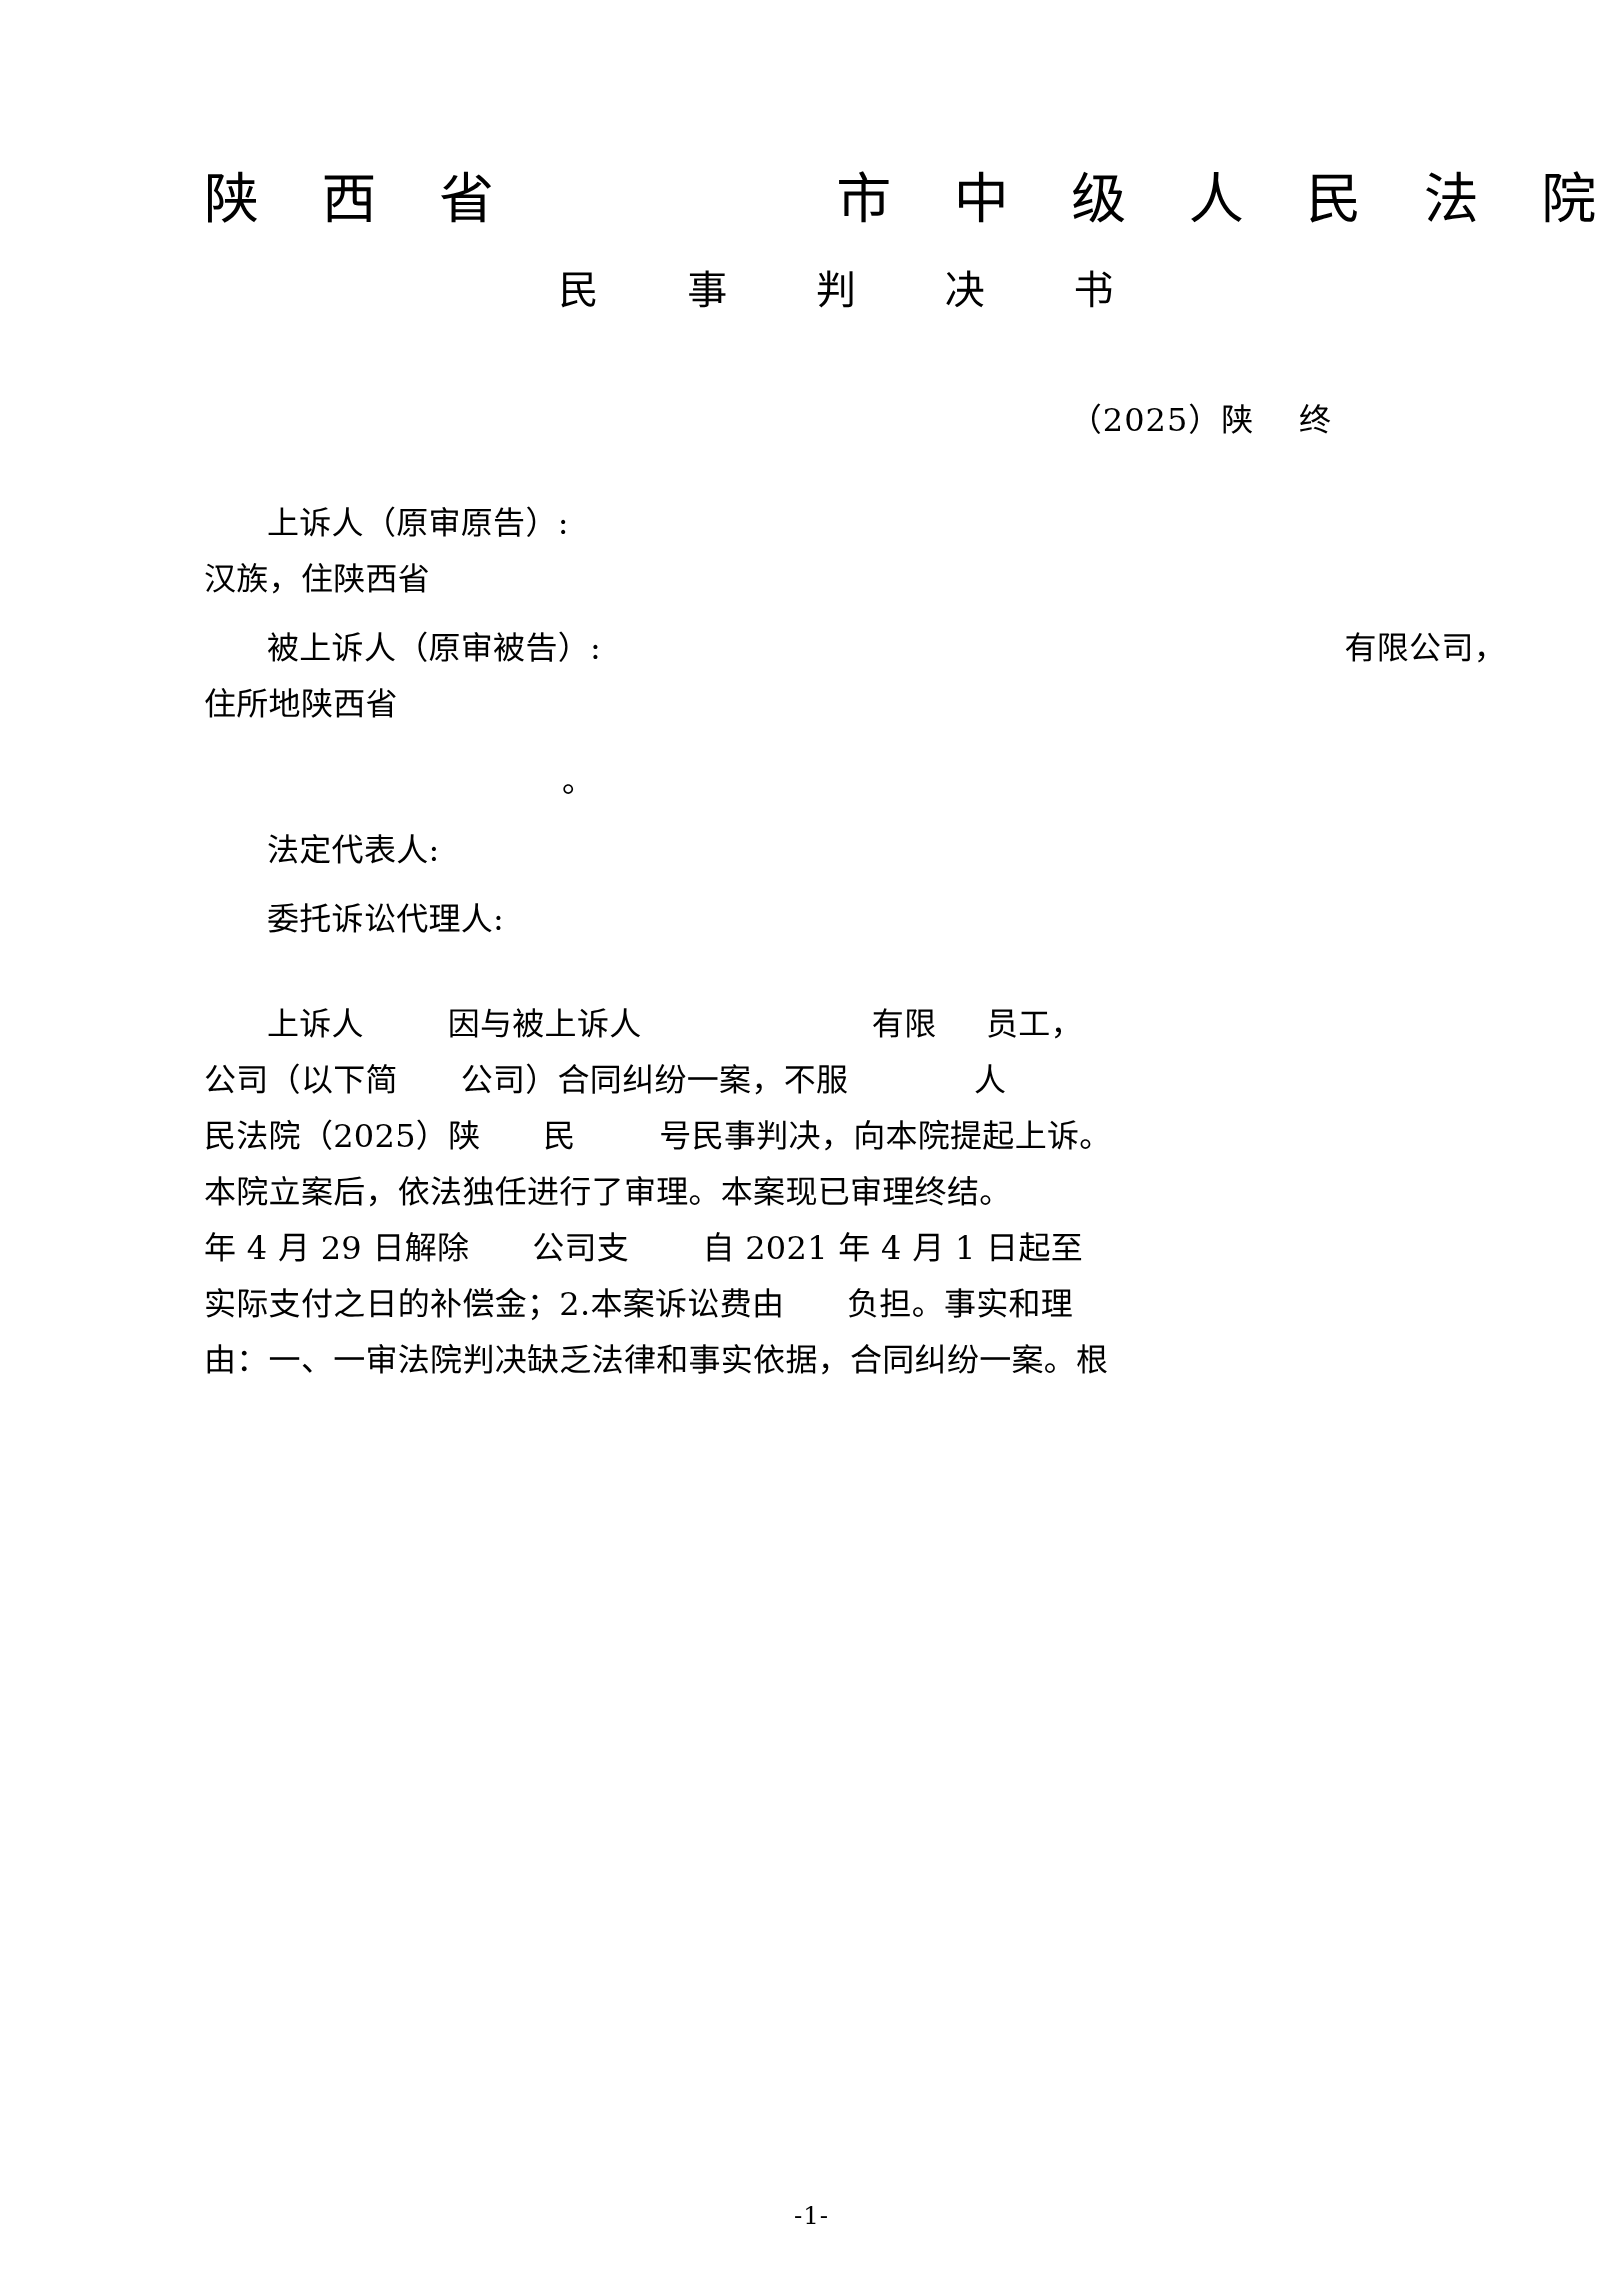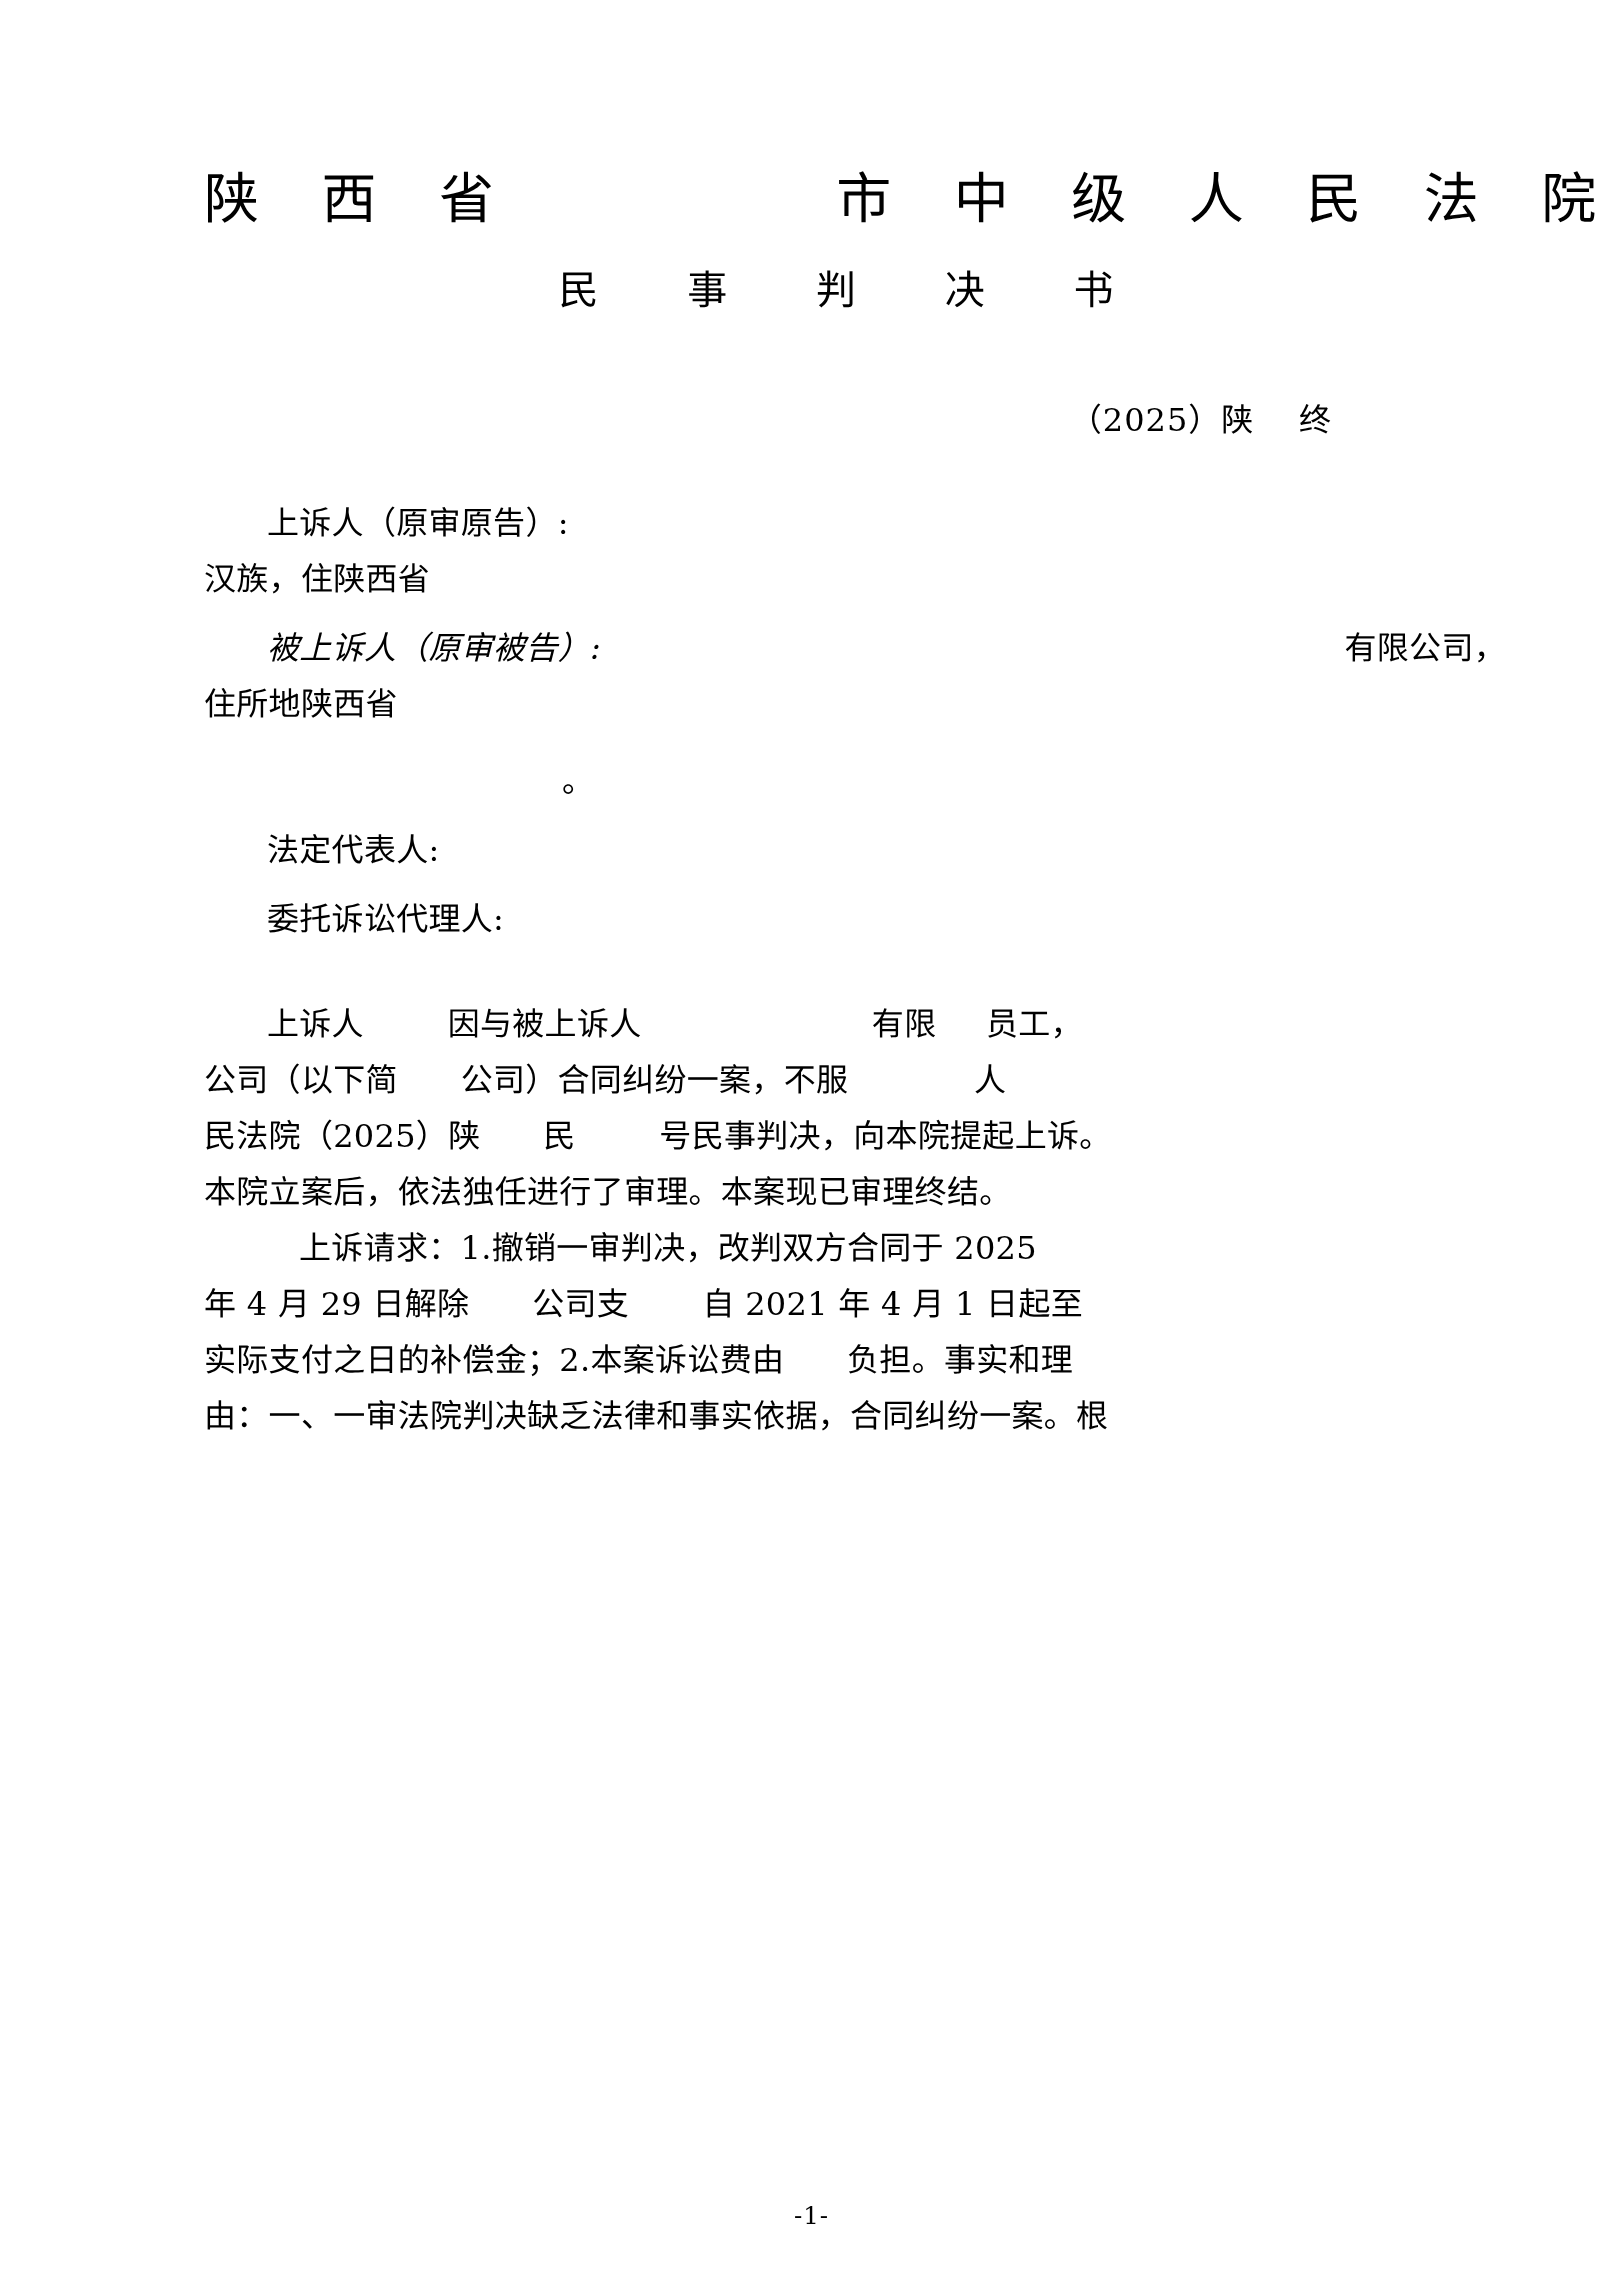--- a/index.html
+++ b/index.html
@@ -96,21 +96,21 @@
   <div class="doc-title">民 事 判 决 书</div>
 
   <div class="case-number">（2025）陕    终</div>
 
   <div class="body-block">
 
     <p class="para indent2 gap-top-md">上诉人（原审原告）:</p>
 
     <p class="para">汉族，住陕西省</p>
 
-    <p class="para indent2 gap-top-sm" style="position:relative;font-style:italic;">被上诉人（原审被告）:</p>
+    <p class="para indent2 gap-top-sm" style="position:relative;">被上诉人（原审被告）:</p>
 
     <p class="para" style="text-align:right; margin-top:-56px;">有限公司，</p>
 
     <p class="para">住所地陕西省</p>
 
     <p class="dot-line" style="margin-top:20.4px;">。</p>
 
     <p class="para indent2 gap-top-sm">法定代表人:</p>
 
     <p class="para indent2 gap-top-sm" style="position:relative;">委托诉讼代理人:</p>
@@ -118,21 +118,20 @@
     <p class="para indent2 gap-top-lg">上诉人        因与被上诉人                      有限</p>
 
     <p class="para" style="margin-top:-56px; text-indent:782px;">员工，</p>
 
     <p class="para">公司（以下简      公司）合同纠纷一案，不服            人</p>
 
     <p class="para">民法院（2025）陕      民        号民事判决，向本院提起上诉。</p>
 
     <p class="para">本院立案后，依法独任进行了审理。本案现已审理终结。</p>
 
-    <p class="para indent3">上诉请求：1.撤销一审判决，改判双方合同于 2025</p>
 
     <p class="para">年 4 月 29 日解除      公司支       自 2021 年 4 月 1 日起至</p>
 
     <p class="para">实际支付之日的补偿金；2.本案诉讼费由      负担。事实和理</p>
 
     <p class="para">由：一、一审法院判决缺乏法律和事实依据，合同纠纷一案。根</p>
 
   </div>
 
   <div class="page-number">-1-</div>

